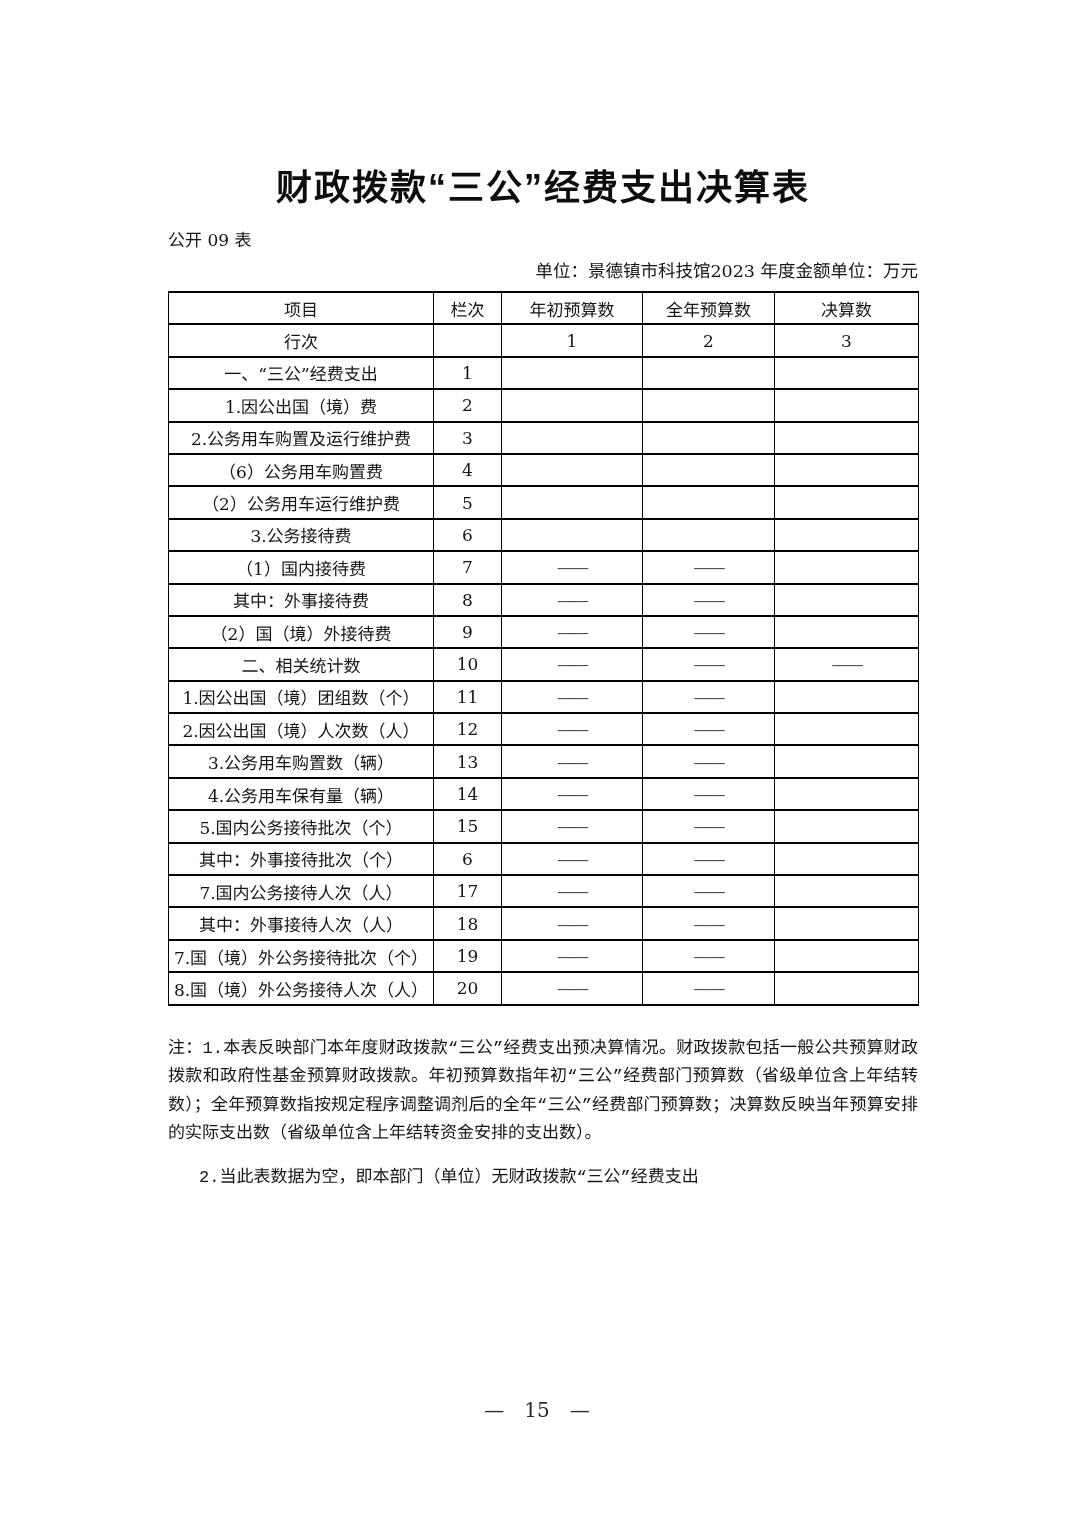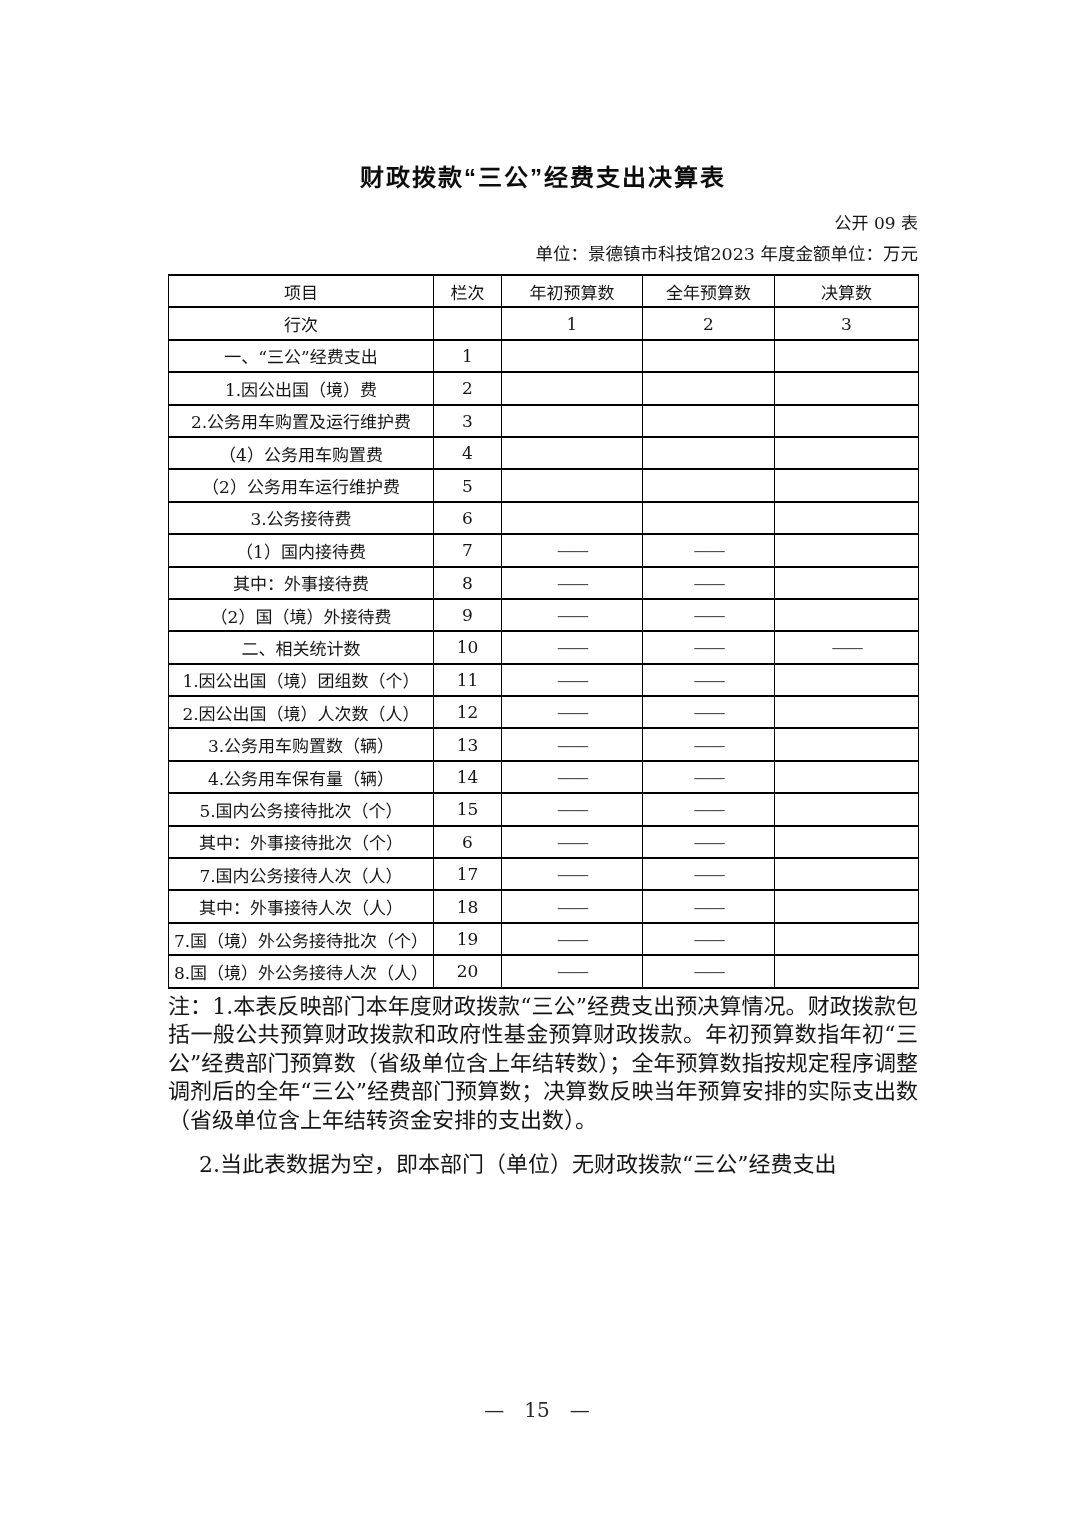--- a/index.html
+++ b/index.html
@@ -20,27 +20,26 @@
     left: 168px;
     top: 0;
     width: 750px;
   }
   .doc-title {
     margin: 0;
     padding-top: 158px;
     text-align: center;
     font-family: "Liberation Sans", "DejaVu Sans", sans-serif;
     font-weight: 700;
-    font-size: 24px;
+    font-size: 36px;
     letter-spacing: 2px;
     color: #0d0d0d;
   }
   .form-code {
     margin-top: 16px;
-    text-align: right;
     font-size: 17px;
   }
   .meta-line {
     margin-top: 6px;
     display: flex;
     justify-content: flex-end;
     align-items: baseline;
     font-size: 17.5px;
   }
   .meta-line .mid { text-align: center; }
@@ -64,24 +63,25 @@
     overflow: hidden;
     white-space: nowrap;
   }
   td.c-item { text-align: left; }
   td.dash-cell, td.val-cell { color: #4a4a4a; letter-spacing: -2px; }
   .ind-0 { padding-left: 7px; }
   .ind-1 { padding-left: 17px; margin-top: 47px; }
   .ind-2 { padding-left: 44px; }
   .ind-3 { padding-left: 76px; }
   .notes {
-    margin-top: 4px;
-    font-size: 22px;
+    margin-top: 29px;
+    font-size: 17px;
     line-height: 28.6px;
     text-align: justify;
+    font-family: Liberation Mono, monospace;
   }
   .notes p { margin: 0; }
   .note-2 {
     margin-top: 15px !important;
     text-indent: 31px;
   }
   .page-footer {
     position: absolute;
     top: 1398px;
     left: 0;
@@ -149,21 +149,21 @@
           <td class="empty-cell"></td>
         </tr>
         <tr>
           <td class="c-item ind-1">2.公务用车购置及运行维护费</td>
           <td>3</td>
           <td class="empty-cell"></td>
           <td class="empty-cell"></td>
           <td class="empty-cell"></td>
         </tr>
         <tr>
-          <td class="c-item ind-2">（4）公务用车购置费</td>
+          <td class="c-item ind-2">（6）公务用车购置费</td>
           <td>4</td>
           <td class="empty-cell"></td>
           <td class="empty-cell"></td>
           <td class="empty-cell"></td>
         </tr>
         <tr>
           <td class="c-item ind-2">（2）公务用车运行维护费</td>
           <td>5</td>
           <td class="empty-cell"></td>
           <td class="empty-cell"></td>

